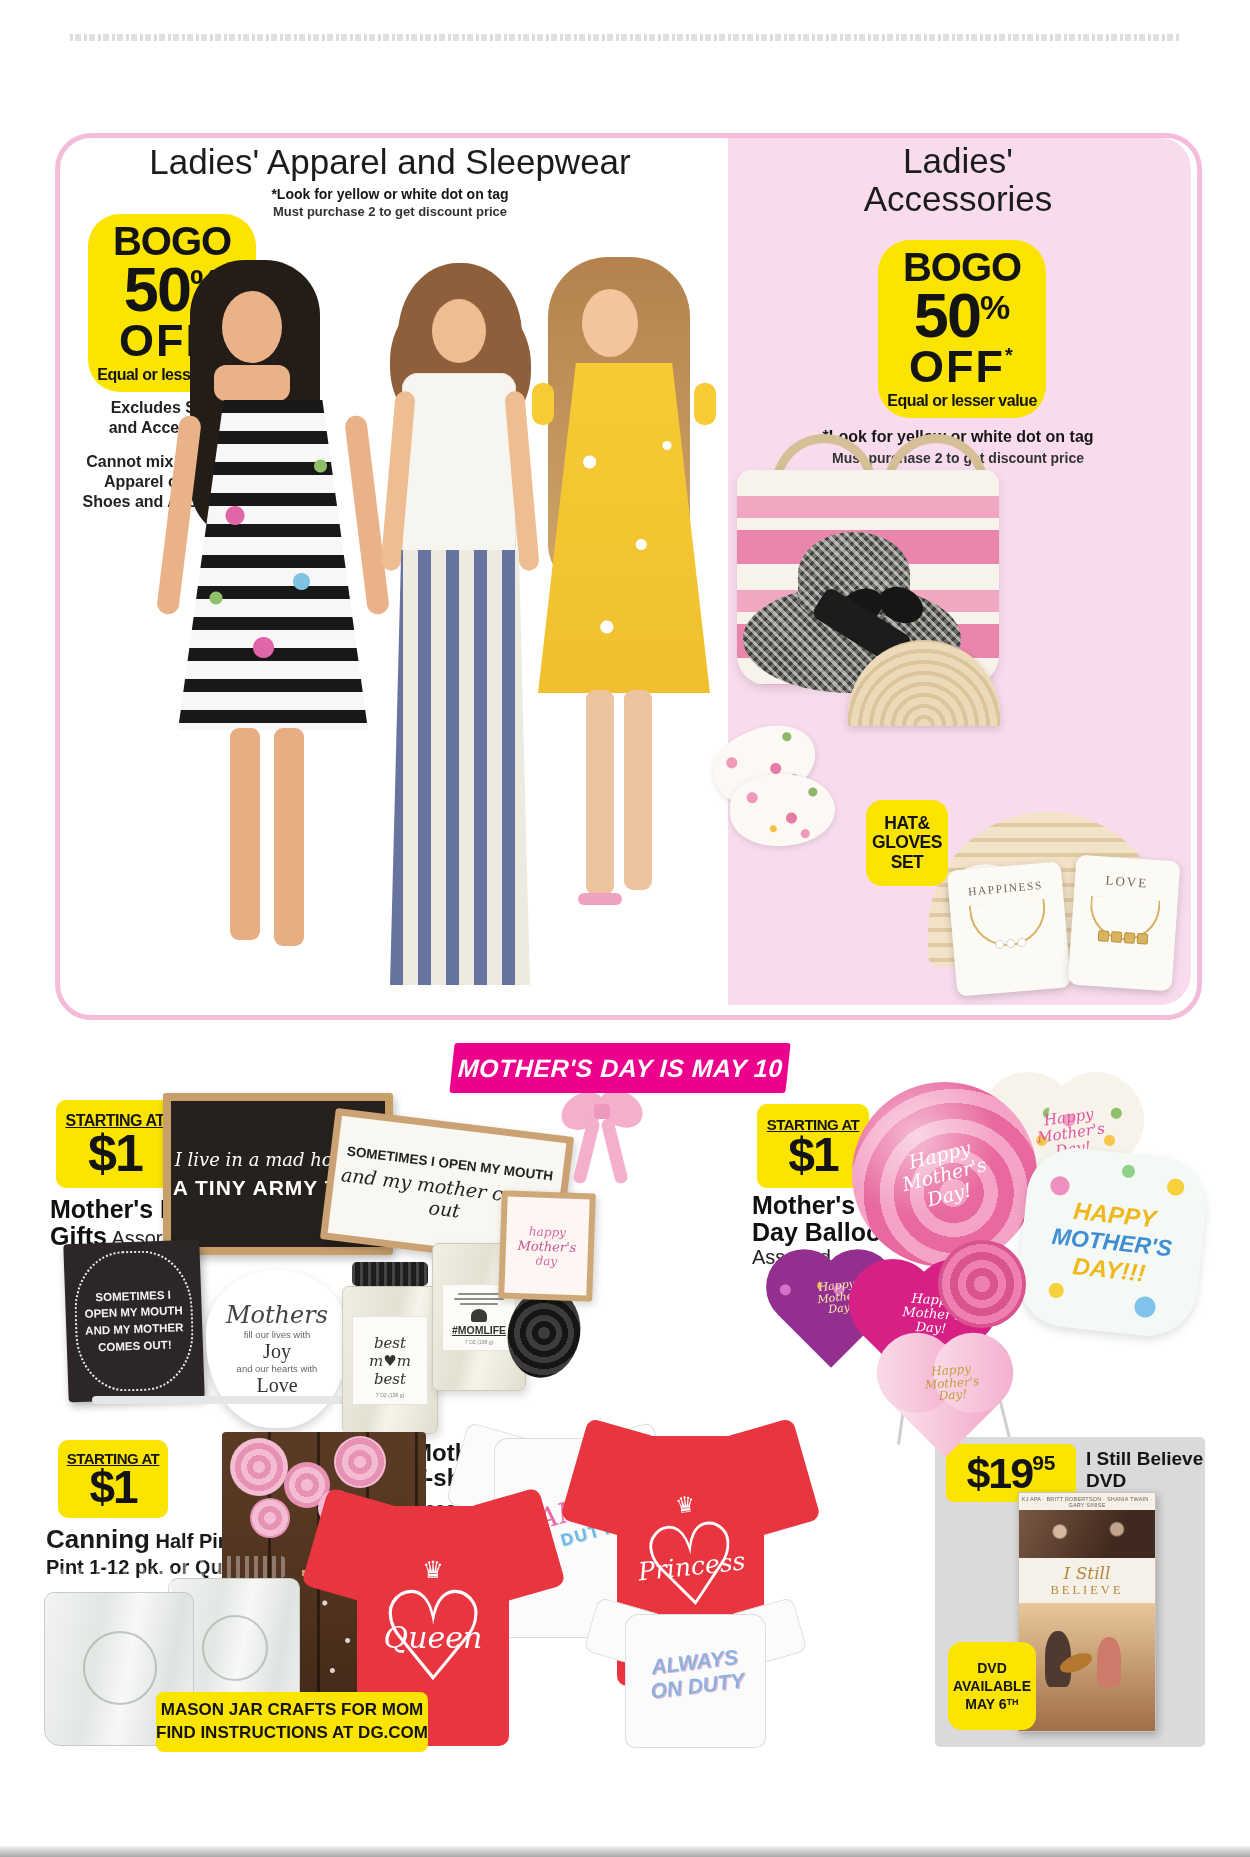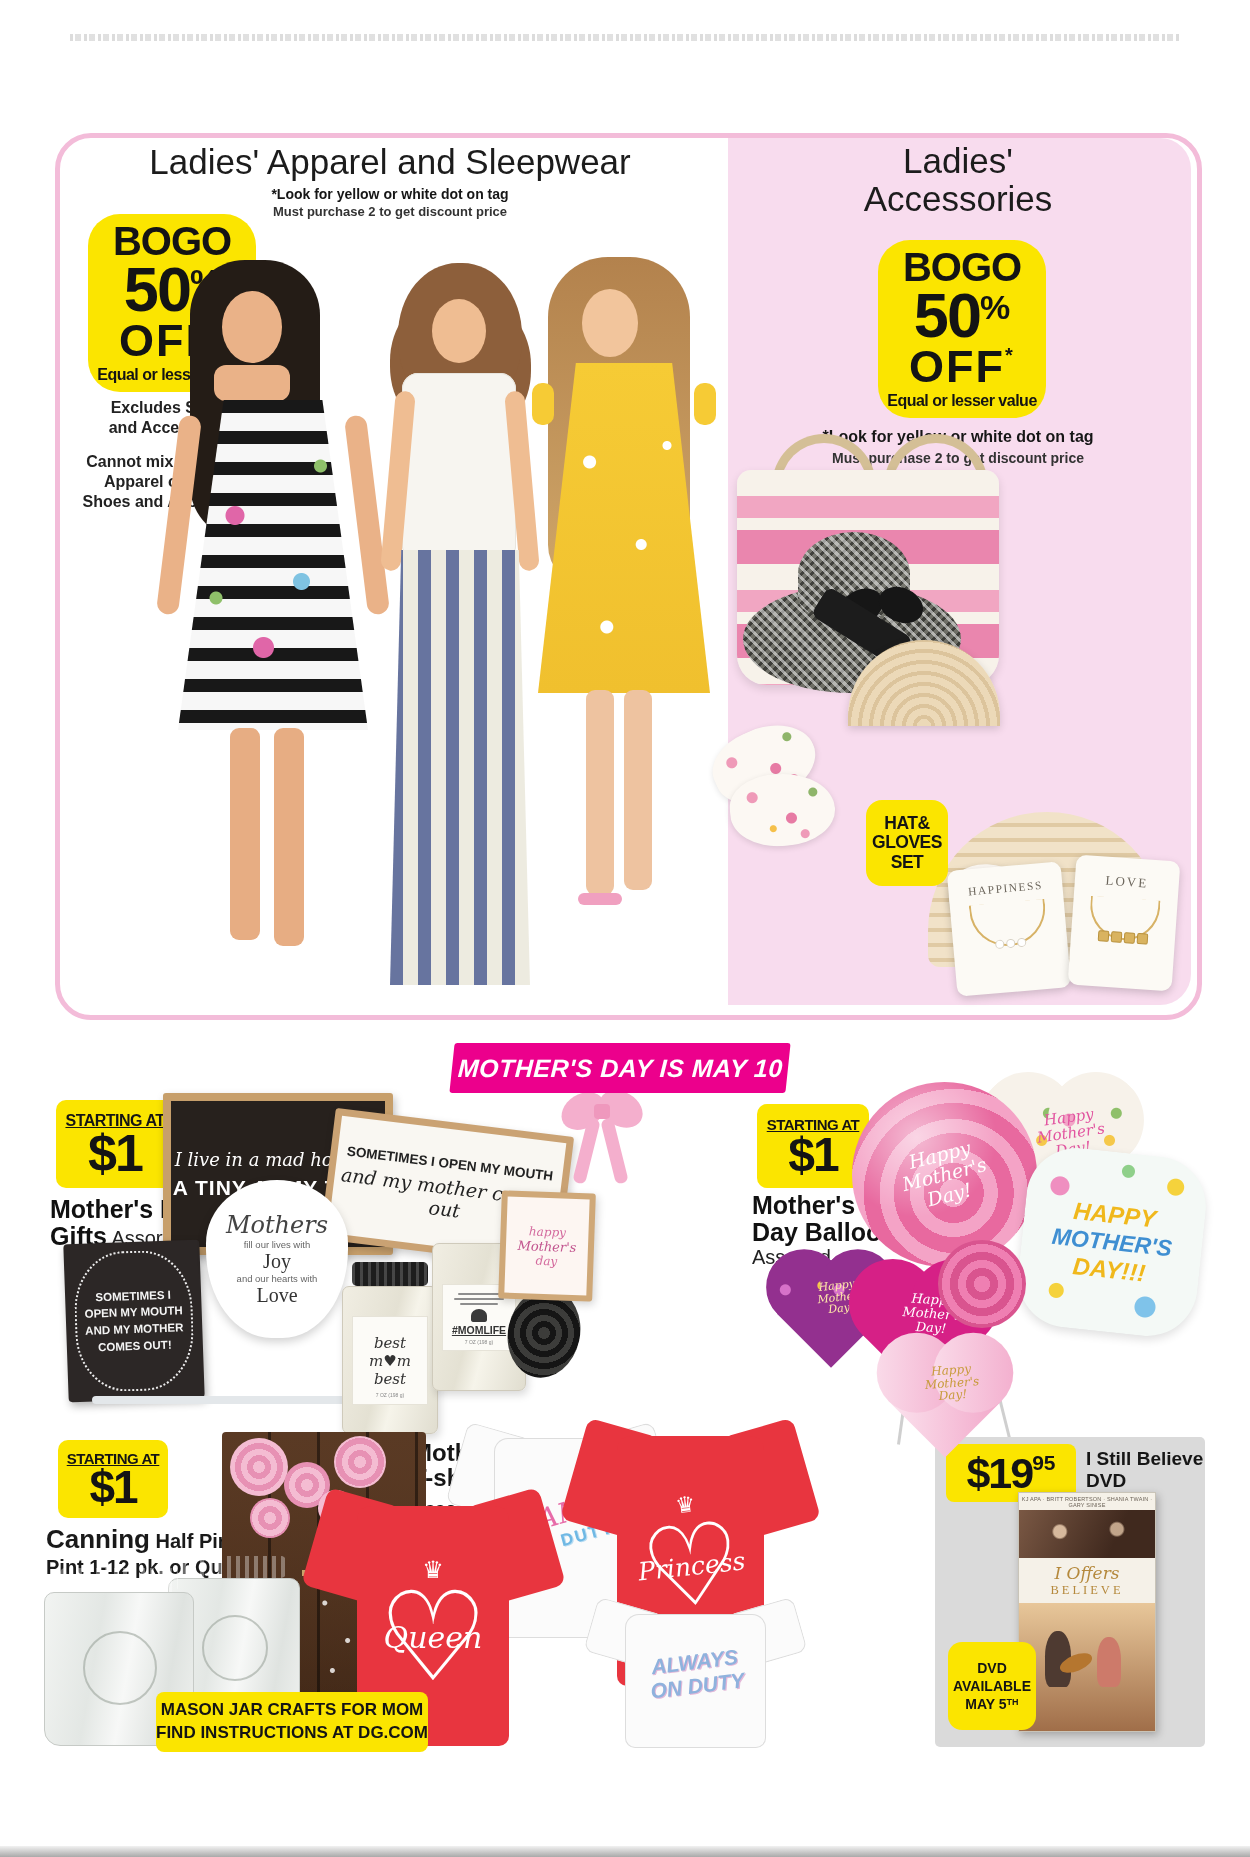--- a/index.html
+++ b/index.html
@@ -329,21 +329,21 @@
 
   <div class="ab whiteframe ctr col" style="left:327px;top:1122px;width:226px;height:118px;transform:rotate(7deg);">
     <div style="font-size:13.5px;font-weight:700;color:#222;">SOMETIMES I OPEN MY MOUTH</div>
     <div class="script" style="font-size:19px;color:#222;margin-top:5px;">and my mother comes out</div>
   </div>
 
   <div class="ab plq-black" style="left:66px;top:1242px;width:136px;height:158px;transform:rotate(-2deg);">
     <div class="cloud">SOMETIMES I OPEN MY MOUTH AND MY MOTHER COMES OUT!</div>
   </div>
 
-  <div class="ab plq-heart" style="left:206px;top:1180px;width:142px;height:158px;">
+  <div class="ab plq-heart" style="left:206px;top:1270px;width:142px;height:158px;">
     <div class="script" style="font-size:24px;color:#444;">Mothers</div>
     <div style="font-size:9.5px;color:#666;">fill our lives with</div>
     <div class="serif" style="font-size:20px;color:#333;">Joy</div>
     <div style="font-size:9.5px;color:#666;">and our hearts with</div>
     <div class="serif" style="font-size:20px;color:#333;">Love</div>
   </div>
   <div class="ab" style="left:92px;top:1396px;width:300px;height:8px;background:#e3e7ea;border-radius:4px;"></div>
 
   <div class="ab" style="left:342px;top:1262px;width:96px;">
     <div class="candle-lid"></div>
@@ -548,32 +548,32 @@
     <span class="psup">95</span>
   </div>
   <div class="ab" style="left:1086px;top:1448px;width:118px;font-size:19px;font-weight:700;line-height:1.15;z-index:2;">
     <div>I Still Believe</div>
     <div>DVD</div>
   </div>
 
   <div class="ab cover">
     <div class="actors">KJ APA · BRITT ROBERTSON · SHANIA TWAIN · GARY SINISE</div>
     <div class="photo1"></div>
-    <div class="t1 script">I Offers</div>
+    <div class="t1 script">I Still</div>
     <div class="t2">BELIEVE</div>
     <div class="photo2">
       <div class="fig" style="left:26px;top:28px;width:26px;height:56px;background:#4e3a31;"></div>
       <div class="fig" style="left:78px;top:34px;width:24px;height:50px;background:#cd7a6a;"></div>
       <div style="position:absolute;left:40px;top:52px;width:34px;height:16px;background:#b5762f;border-radius:50%;transform:rotate(-22deg);"></div>
     </div>
   </div>
 
   <div class="ab yb ctr availbadge">
     <div>
       <div>DVD</div>
       <div>AVAILABLE</div>
-      <div><span>MAY 5</span><span style="font-size:9px;vertical-align:4px;">TH</span></div>
+      <div><span>MAY 6</span><span style="font-size:9px;vertical-align:4px;">TH</span></div>
     </div>
   </div>
 
   <div class="ab botedge"></div>
 
 </div>
 
 </body></html>

